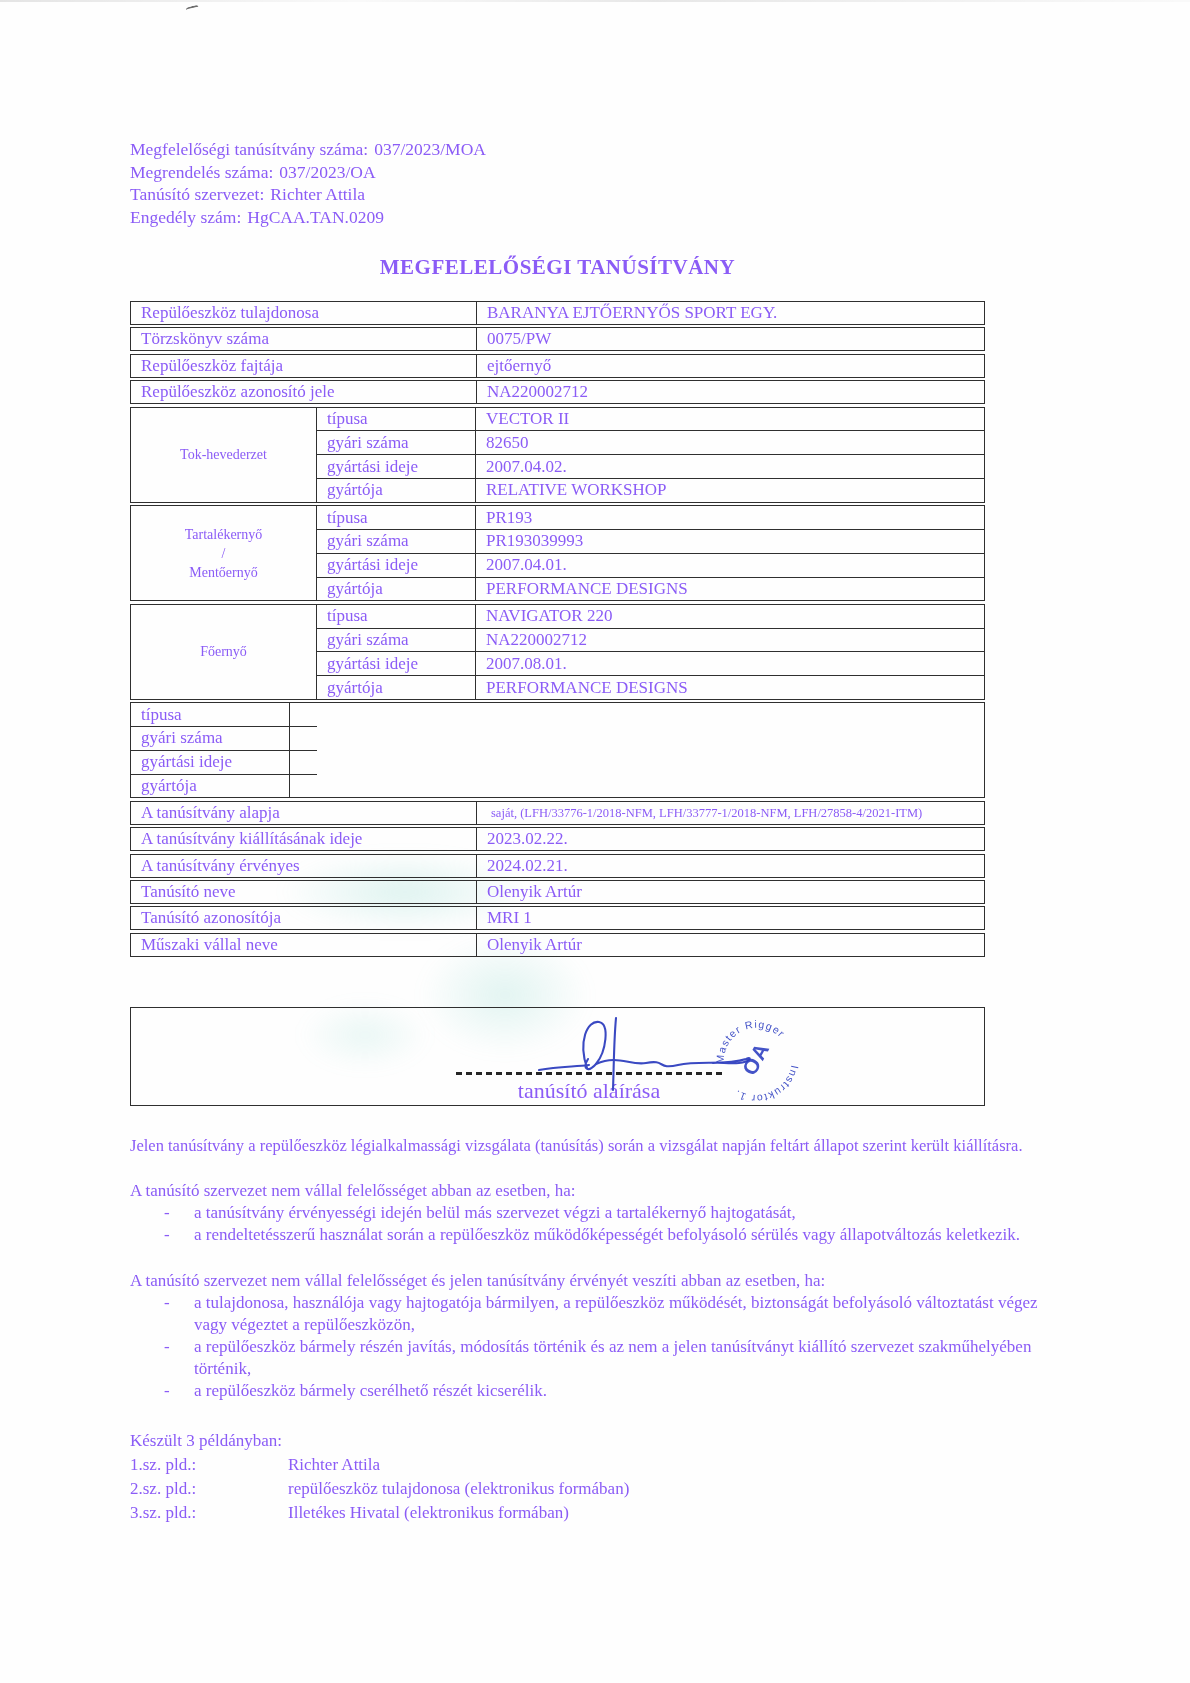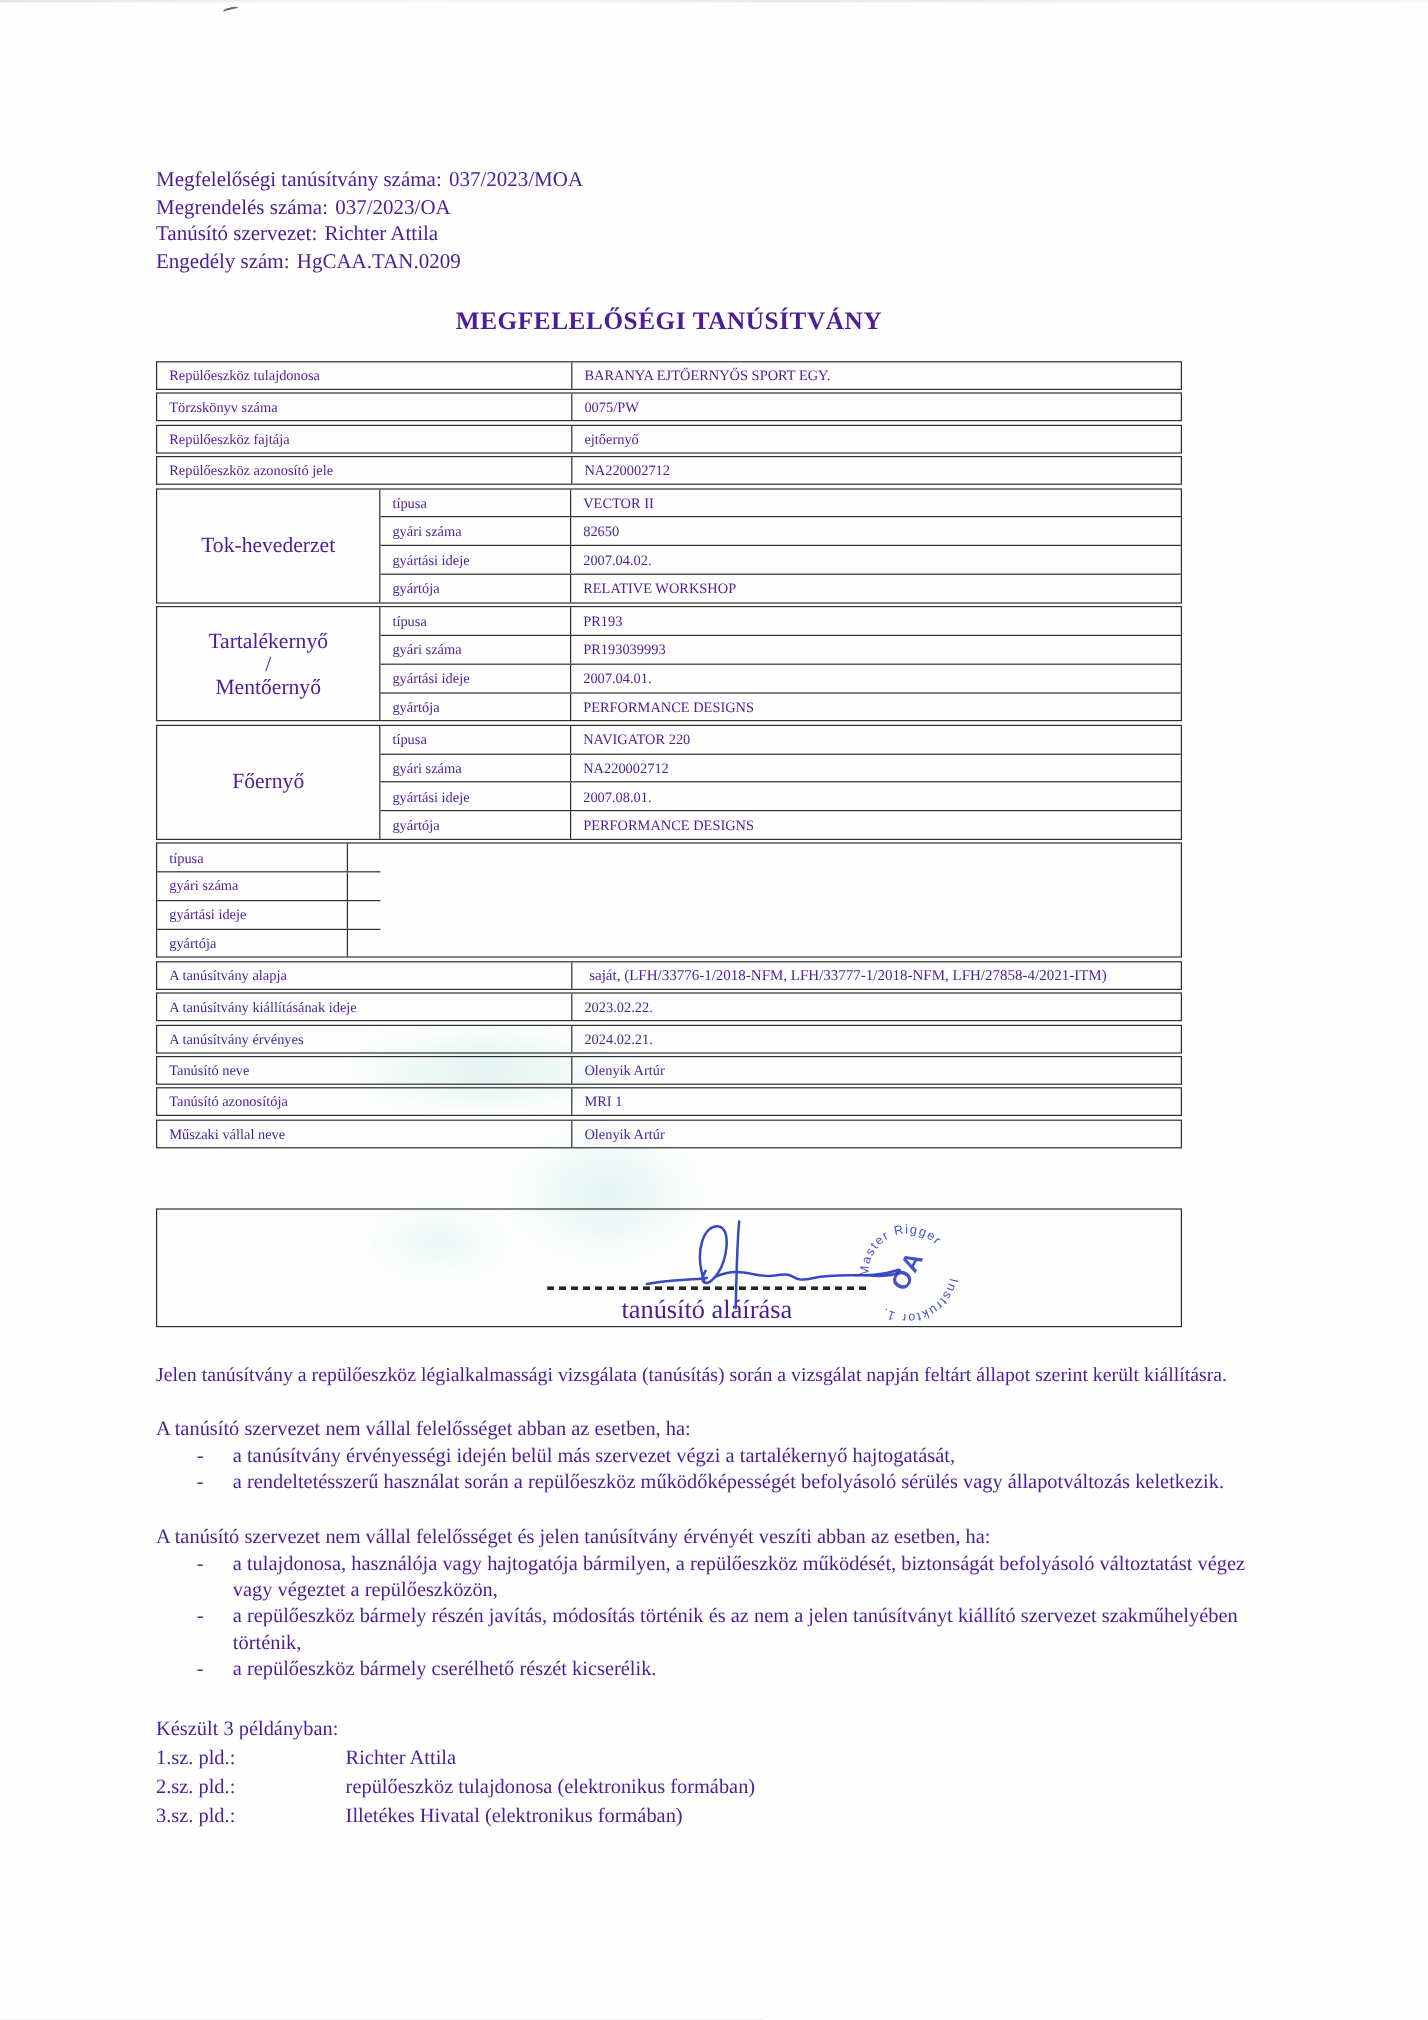--- a/index.html
+++ b/index.html
@@ -1,19 +1,19 @@
 <!DOCTYPE html>
 <html lang="hu"><head>
 <meta charset="utf-8">
 <style>
   html,body { margin:0; padding:0; background:#e8e8e8; }
   .page {
     position:relative; width:1190px; height:1683px; margin:0 auto;
     background:#fefefe; overflow:hidden;
-    font-family:"Liberation Serif", serif; color:#4c1d95;
+    font-family:"Liberation Serif", serif; color:#8b5cf6;
   }
   
   .top-edge { position:absolute; top:0; left:0; right:0; height:2px;
     background:linear-gradient(90deg, rgba(0,0,0,.10), rgba(0,0,0,.02) 30%, rgba(0,0,0,.09) 55%, rgba(0,0,0,.02)); }
   .speck { position:absolute; left:186px; top:6px; width:13px; height:4px;
     border-top:2px solid #4a4a4a; transform:rotate(-14deg); border-radius:40%; opacity:.8; }
   .smudge { position:absolute; pointer-events:none; filter:blur(8px); border-radius:50%; }
   .smudge.s1 { left:280px; top:852px; width:250px; height:80px;
     background:radial-gradient(closest-side, rgba(110,205,190,.22), rgba(110,205,190,0)); }
   .smudge.s2 { left:420px; top:935px; width:170px; height:120px;
@@ -30,26 +30,26 @@
   
   .title { width:855px; margin-top:27px; text-align:center;
     font-size:21px; font-weight:bold; letter-spacing:.5px; }
 
   
   .cert { width:855px; margin-top:21px; }
   .trow, .tgroup { box-sizing:border-box; border:1.6px solid #2f2f2f;
     margin-bottom:2.4px; background:transparent; }
   .trow { display:grid; grid-template-columns:345px 1fr; min-height:24px; }
   .cell { display:flex; align-items:center; padding:1px 8px 1px 10px;
-    font-size:12px; line-height:20px; }
+    font-size:17px; line-height:20px; }
   .cell.value { border-left:1.6px solid #2f2f2f; }
   .cell.small { font-size:12.5px; padding-left:14px; }
   .tgroup { display:grid; grid-template-columns:186px 1fr; }
   .gname { display:flex; align-items:center; justify-content:center; text-align:center;
-    border-right:1.6px solid #2f2f2f; font-size:18px; line-height:19px; white-space:pre-line; }
+    border-right:1.6px solid #2f2f2f; font-size:14px; line-height:19px; white-space:pre-line; }
   .grows { display:flex; flex-direction:column; }
   .grow { display:grid; grid-template-columns:158px 1fr; min-height:22.8px; flex:1; }
   .grow + .grow { border-top:1.4px solid #2f2f2f; }
   .grow .cell { padding-top:0; padding-bottom:0; }
 
   
   .sigbox { position:relative; box-sizing:border-box; width:855px; height:99px;
     margin-top:50px; border:1.8px solid #2f2f2f; }
   .dash-line { position:absolute; left:325px; top:64px; width:268px; height:3.4px;
     background:repeating-linear-gradient(90deg,#262626 0 6px, transparent 6px 10px); }

